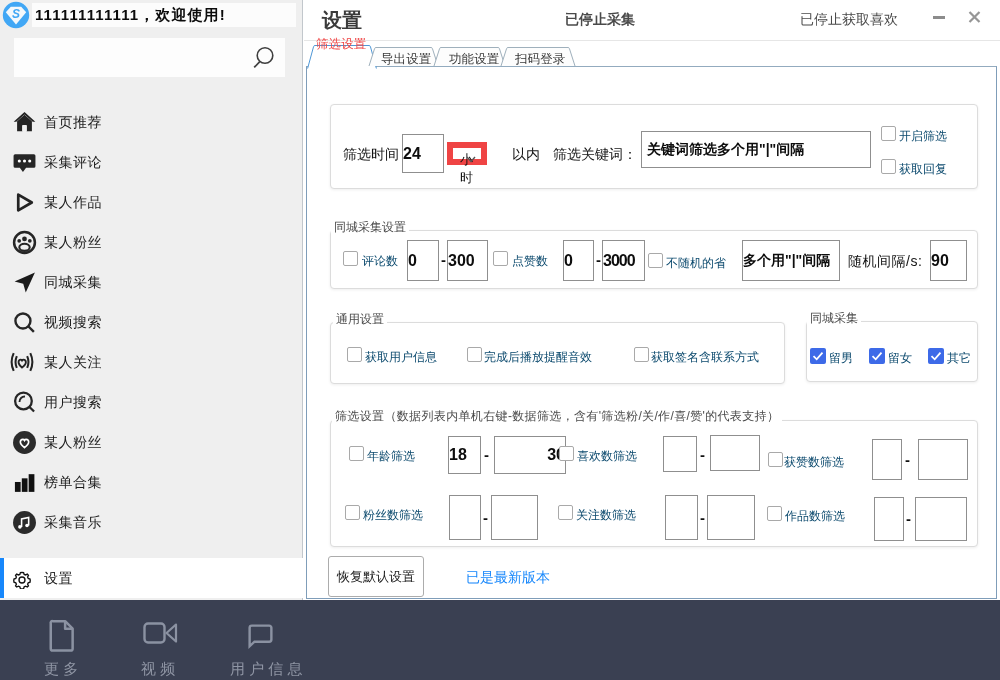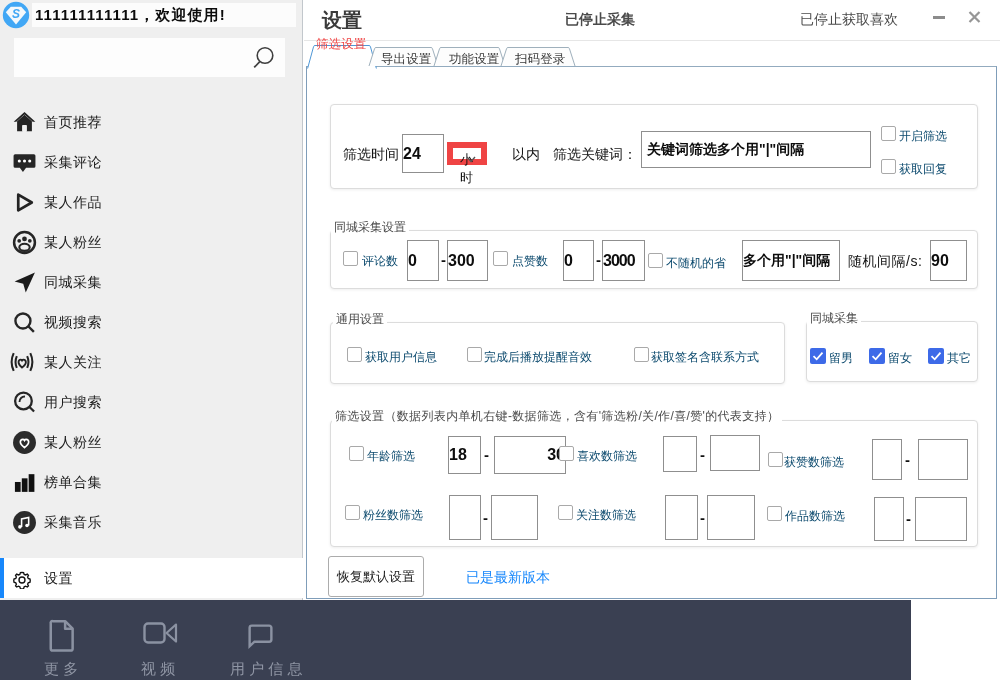--- a/index.html
+++ b/index.html
@@ -12,21 +12,21 @@
 #rightpane{position:absolute;left:304px;top:0;width:696px;height:600px;background:#fff}
 #panel{position:absolute;left:306px;top:66px;width:691px;height:533px;background:#fff;border:1px solid #7f9db9;border-top:1.5px solid #93abbf}
 .fs{position:absolute;border:1px solid #dcdcdc;border-radius:4px;box-shadow:0 1px 3px rgba(0,0,0,.07);background:#fff}
 .lg{position:absolute;background:#fff;font-size:12px;color:#4a4a4a;padding:0 3px;white-space:nowrap;line-height:14px}
 .in{position:absolute;background:#fff;border:1px solid #8f8f8f;font-weight:bold;color:#0d0d0d;font-size:16px}
 .cb{position:absolute;width:15px;height:15px;background:#fff;border:1px solid #a9a9a9;border-radius:2px}
 .cbc{position:absolute;width:16px;height:16px;background:#3d6ae8;border-radius:2px}
 .cbl{position:absolute;font-size:12px;color:#0c4a6e;white-space:nowrap}
 .lbl{position:absolute;font-size:14px;color:#141414;white-space:nowrap}
 .dash{position:absolute;font-weight:bold;font-size:15px;color:#111}
-#bottombar{position:absolute;left:0;top:600px;width:911px;height:80px;background:#3a4052}
+#bottombar{position:absolute;left:0;top:600px;width:1000px;height:80px;background:#3a4052}
 .bbl{position:absolute;font-size:15px;color:#8f95a4;white-space:nowrap}
 </style></head>
 <body>
 <div id="stage">
 
 <div id="rightpane">
   <div class="abs" style="left:18px;top:7px;font-size:20px;font-weight:bold;color:#3a3a3a">设置</div>
   <div class="abs" style="left:261px;top:11px;font-size:14px;font-weight:bold;color:#4a4a4a">已停止采集</div>
   <div class="abs" style="left:496px;top:11px;font-size:14px;font-weight:normal;color:#4a4a4a">已停止获取喜欢</div>
   <div class="abs" style="left:629px;top:16px;width:12px;height:2.5px;background:#8c8c8c"></div>

